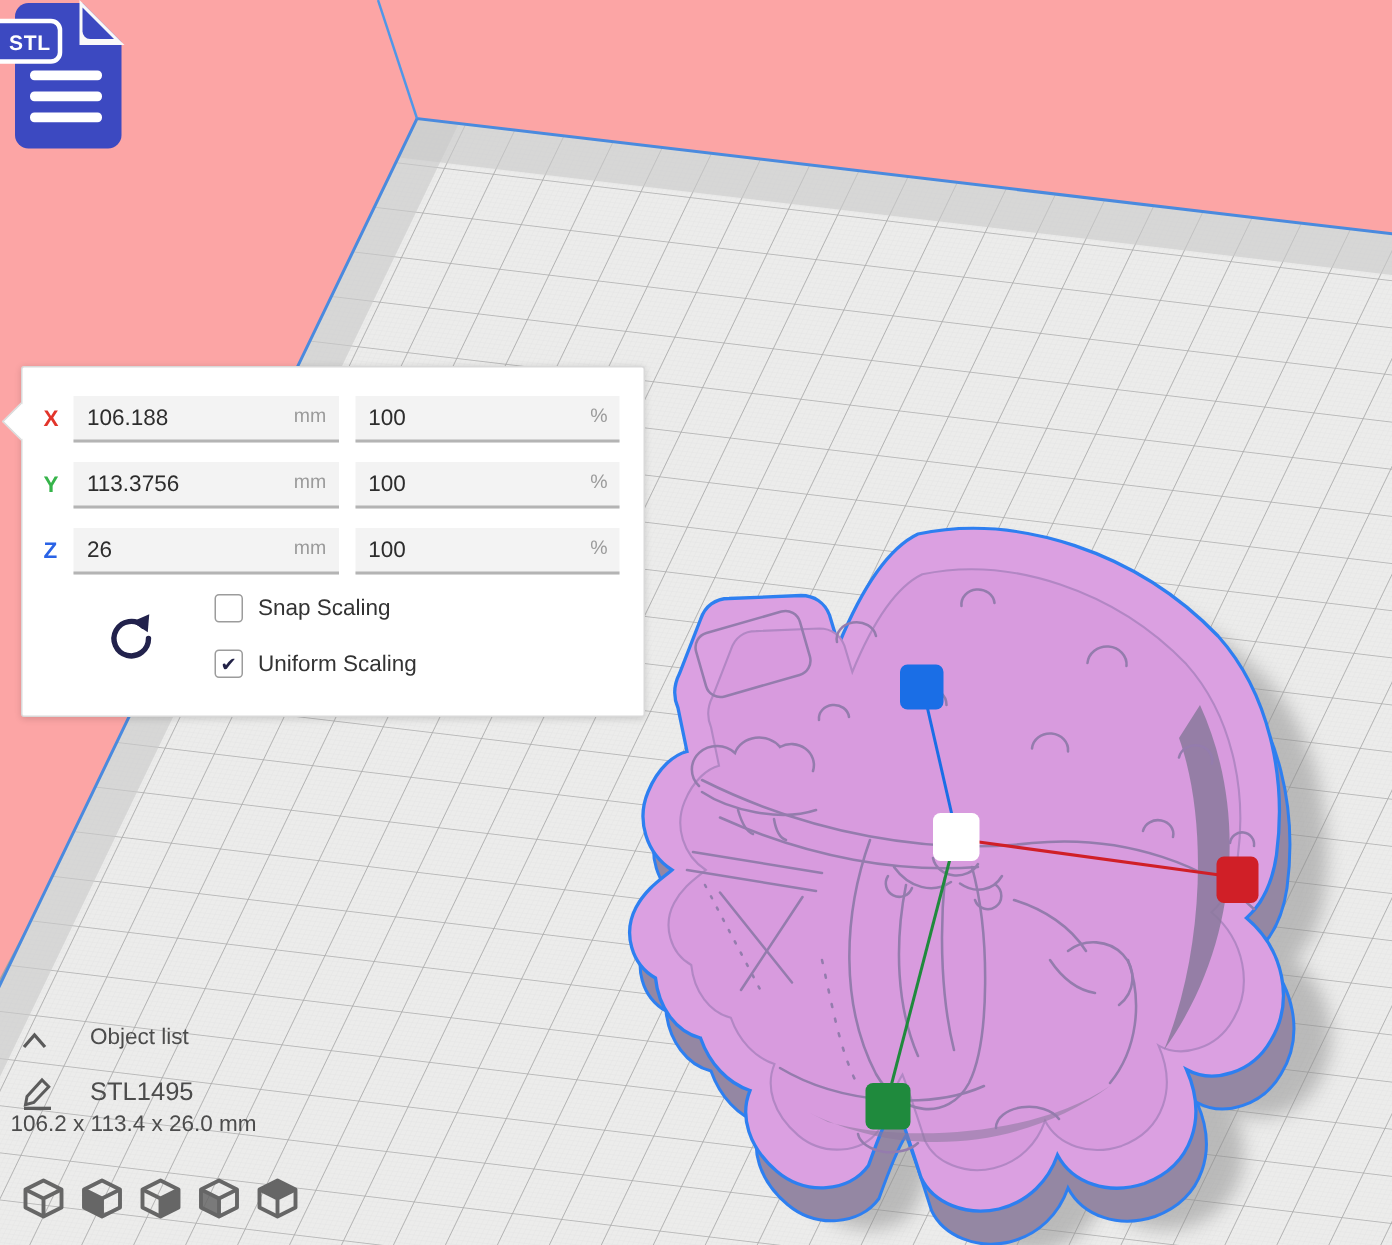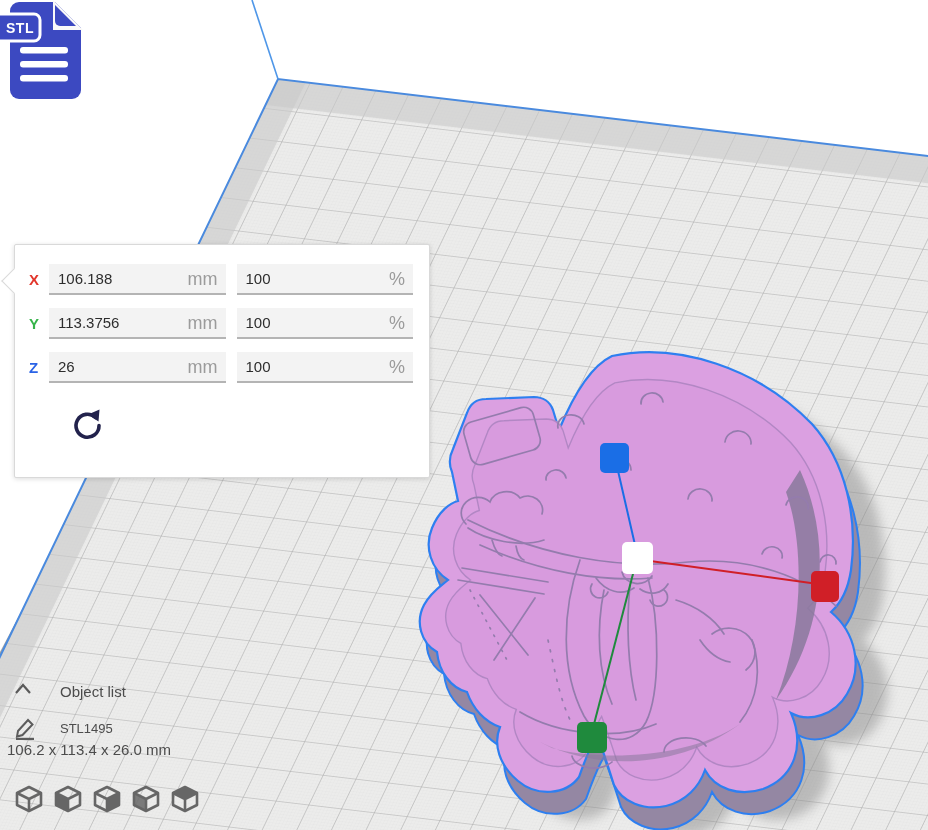--- a/index.html
+++ b/index.html
@@ -1,18 +1,18 @@
 <!DOCTYPE html>
 <html><head>
 <meta charset="utf-8">
 <style>
   html,body{margin:0;padding:0;background:#e0e0e0;}
   .stage{
     position:relative;width:928px;height:830px;overflow:hidden;
-    background:#ffffff;
+    background:#fca5a5;
     font-family:"Liberation Sans","DejaVu Sans",sans-serif;
     -webkit-font-smoothing:antialiased;
   }
   .stage svg{display:block;}
   #scene{position:absolute;left:0;top:0;}
 
   
   .stl-icon{position:absolute;left:0;top:0;width:92px;height:102px;}
 
   
@@ -29,45 +29,45 @@
   }
   .srow{display:flex;align-items:center;margin-bottom:13px;}
   .axis{width:20px;font-size:15px;font-weight:bold;flex:0 0 20px;}
   .ax-x{color:#e2352b;} .ax-y{color:#36b44a;} .ax-z{color:#2a63e6;}
   .field{position:relative;height:29px;background:#f3f3f3;border-bottom:2px solid #b4b4b4;}
   .field input{
     width:100%;height:100%;box-sizing:border-box;border:0;background:transparent;
     font-family:inherit;font-size:15px;color:#2d2d2d;padding:0 38px 0 9px;outline:none;
   }
   .field .unit{
-    position:absolute;right:8px;top:5px;font-size:18px;color:#9b9b9b;pointer-events:none;
+    position:absolute;right:8px;top:5px;font-size:13px;color:#9b9b9b;pointer-events:none;
   }
   .field.mm{width:178px;margin-right:11px;}
   .field.pct{width:178px;text-decoration:underline;}
   .panel-bottom{display:flex;margin-top:9px;}
   .reset-btn{
     width:42px;height:42px;margin:8px 0 0 40px;border:0;background:transparent;
     padding:0;cursor:pointer;flex:0 0 42px;
   }
   .checks{margin-left:32px;}
   .chk-row{display:flex;align-items:center;margin-bottom:18px;height:19px;}
   .cb{
     width:17px;height:17px;border:1px solid #9c9c9c;border-radius:3px;background:#fff;
     display:inline-flex;align-items:center;justify-content:center;cursor:pointer;
     flex:0 0 17px;
   }
   .cb .mark{font-size:13px;line-height:1;color:#222246;font-weight:bold;}
   .chk-label{margin-left:10px;font-size:15px;color:#333;}
 
   
   .objlist{position:absolute;left:0;top:678px;width:300px;color:#4c4c4c;}
-  .obj-header{position:absolute;left:14px;top:5px;display:flex;align-items:flex-start;cursor:pointer;}
+  .obj-header{position:absolute;left:14px;top:5px;display:flex;align-items:flex-end;cursor:pointer;}
   .obj-header .txt{margin-left:28px;font-size:15px;}
   .obj-item{position:absolute;left:14px;top:38px;display:flex;align-items:center;cursor:pointer;}
-  .obj-item .txt{margin-left:24px;font-size:13px;}
+  .obj-item .txt{margin-left:24px;font-size:17px;}
   .obj-dims{position:absolute;left:7px;top:63px;font-size:15px;}
   .view-toolbar{position:absolute;left:13px;top:105px;display:flex;}
   .view-btn{width:33px;height:32px;margin-right:6px;padding:0;border:0;background:transparent;cursor:pointer;}
 </style>
 </head>
 <body>
 
 <div class="stage">
 
   <svg id="scene" width="928" height="830" viewBox="0 0 928 830">
@@ -219,20 +219,34 @@
       </div>
     </div>
 
     <div class="panel-bottom">
       <button class="reset-btn" title="">
         <svg viewBox="0 0 36 36" width="36" height="36">
           <path d="M 26.5,10.5 A 11.5,11.5 0 1 0 30,18.6" fill="none" stroke="#22224c" stroke-width="3.6" stroke-linecap="round"></path>
           <path d="M 30.5,2.5 L 19,7.5 L 29.5,14.5 Z" fill="#22224c"></path>
         </svg>
       </button>
+      <div class="checks">
+        <div class="chk-row">
+          <span class="cb">
+            <span class="mark" style="visibility: hidden;">✔</span>
+          </span>
+          <span class="chk-label">Snap Scaling</span>
+        </div>
+        <div class="chk-row">
+          <span class="cb">
+            <span class="mark" style="visibility: visible;">✔</span>
+          </span>
+          <span class="chk-label">Uniform Scaling</span>
+        </div>
+      </div>
     </div>
   </div>
 
   <div class="objlist">
     <div class="obj-header">
       <svg width="18" height="12" viewBox="0 0 18 12">
         <polyline points="2,10 9,2 16,10" fill="none" stroke="#5a5a5a" stroke-width="2.2"></polyline>
       </svg>
       <span class="txt">Object list</span>
     </div>

